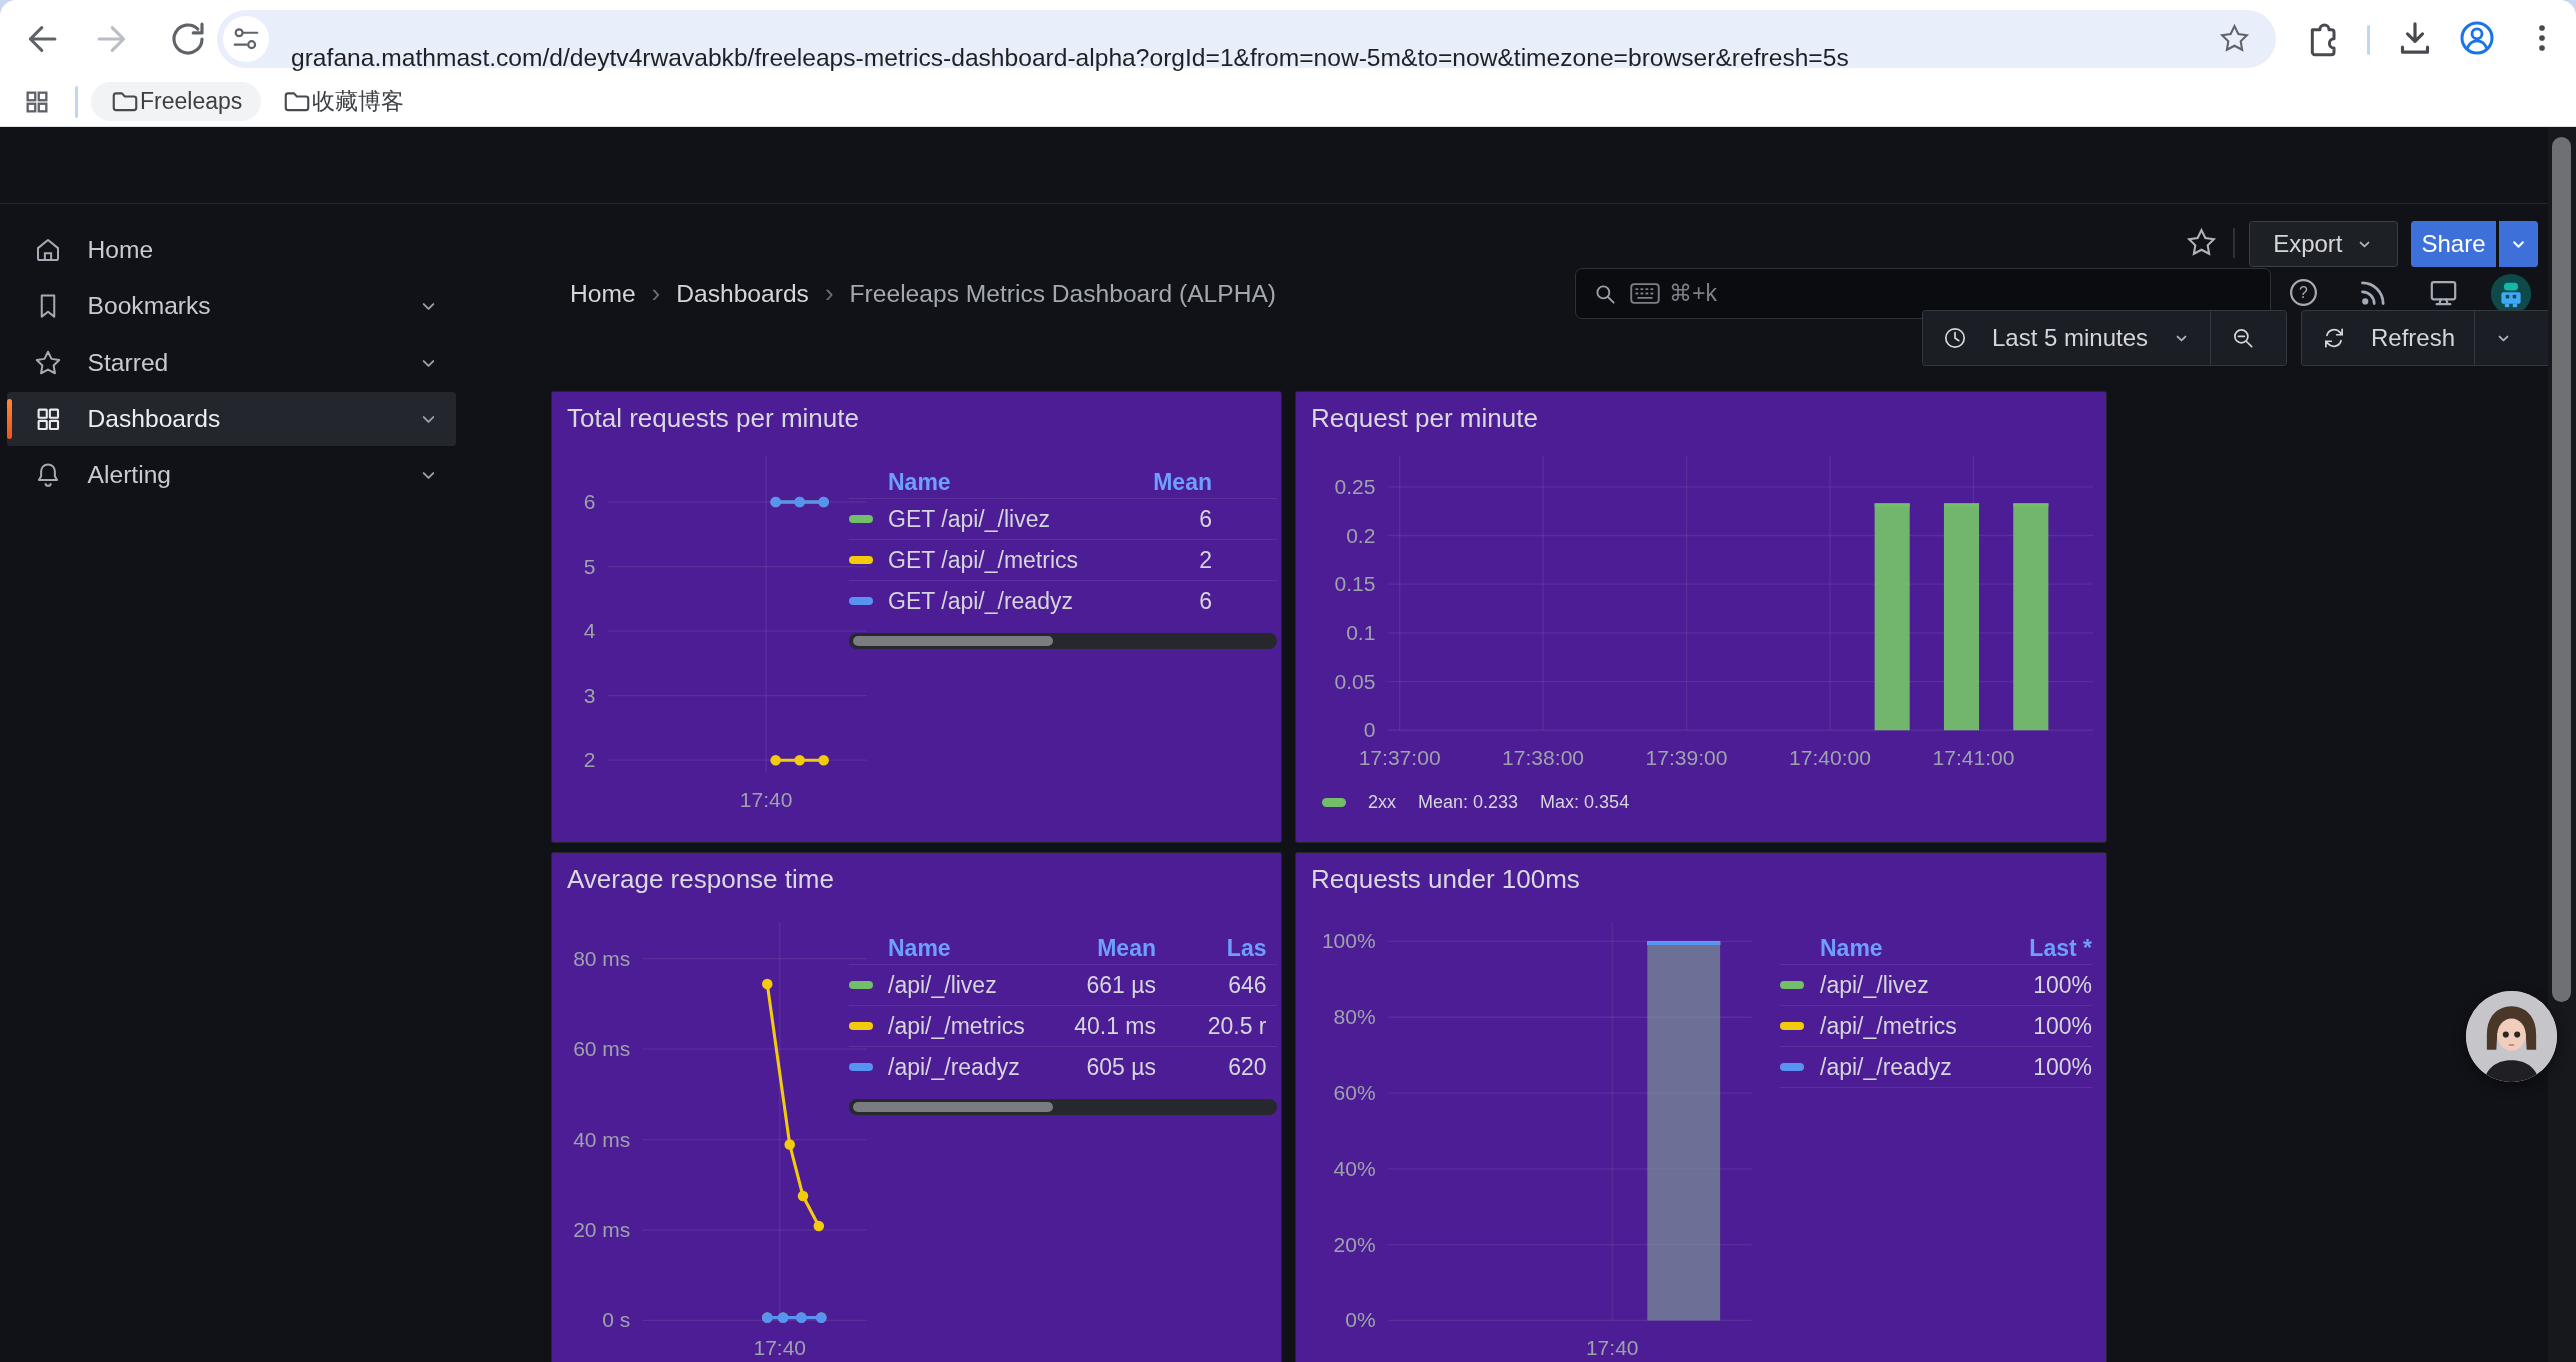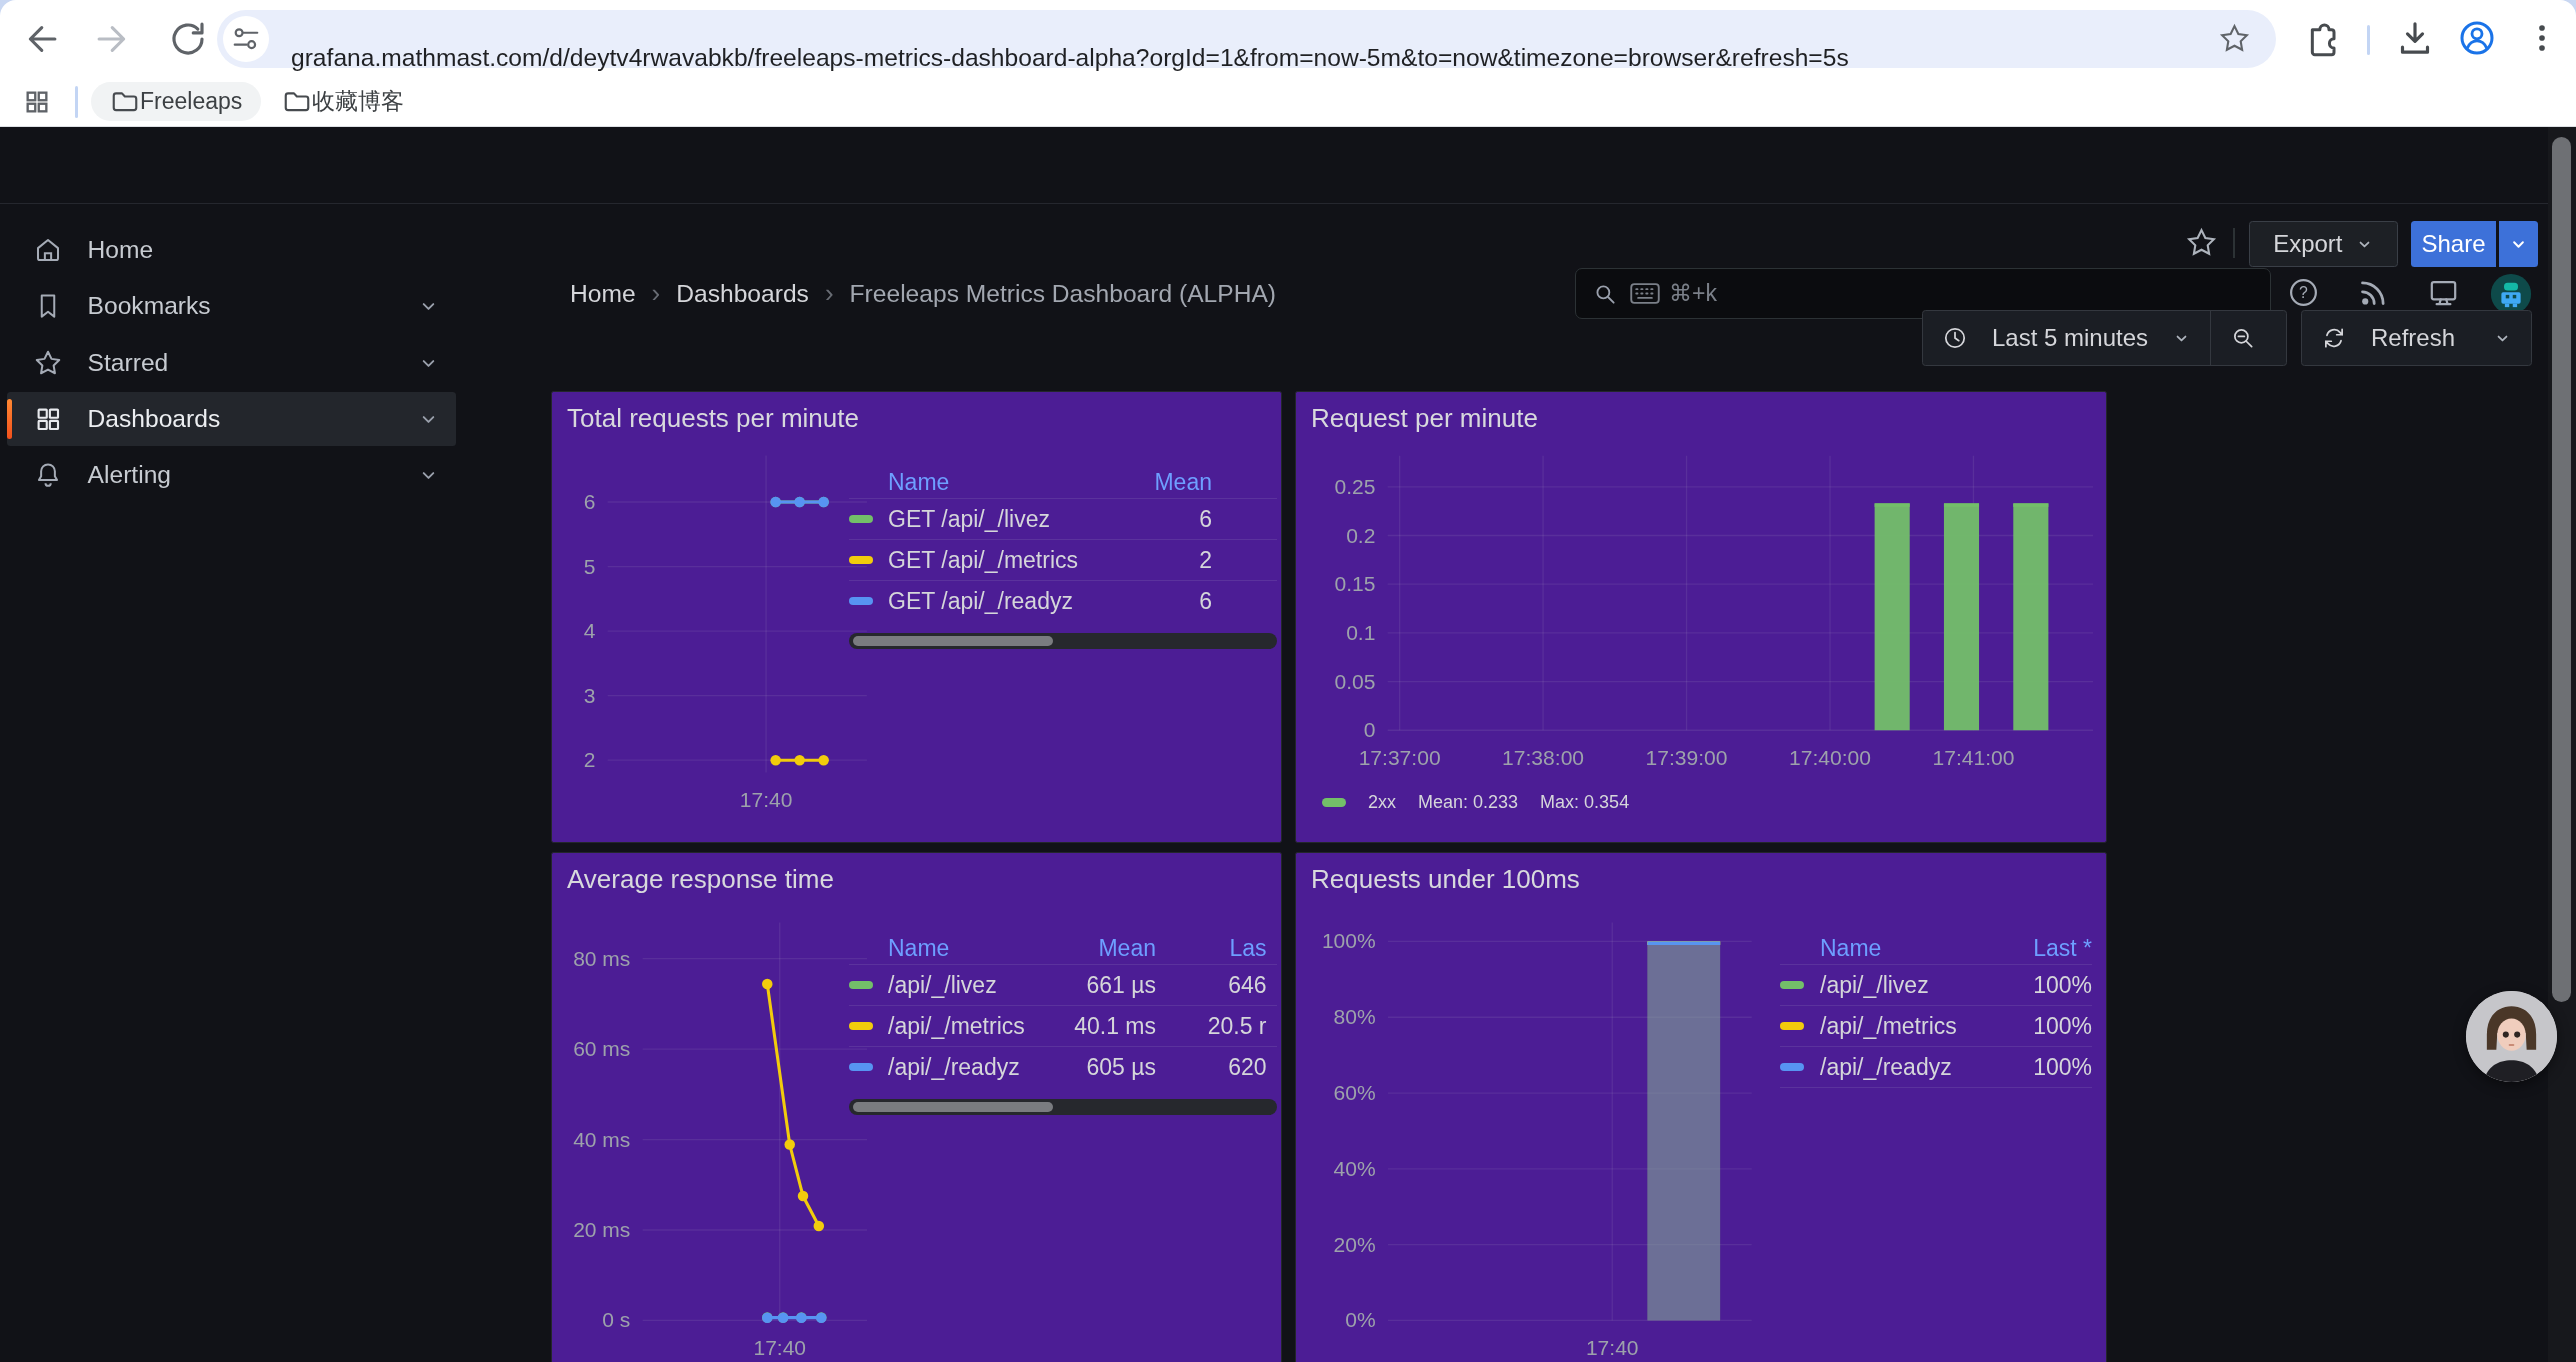--- a/index.html
+++ b/index.html
@@ -61,21 +61,21 @@
 
   
   .panel{position:absolute;background:#4c1d95;border:0.9px solid #23262b;border-radius:2.6px;}
   .panel-title{position:absolute;left:15px;top:11.4px;font-size:26px;font-weight:500;color:#d8d9dd;}
   .nodata{position:absolute;left:0;right:0;top:238px;text-align:center;font-size:29px;color:#8e939c;}
   .chart{position:absolute;}
 
   
   .ltable{position:absolute;font-size:23px;color:#d5d6da;}
   .lrow{display:grid;align-items:center;height:41px;border-top:0.9px solid rgba(204,204,220,0.12);}
-  .lhead{display:grid;align-items:center;height:32px;color:#6e9fff;font-weight:400;}
+  .lhead{display:grid;align-items:center;height:32px;color:#6e9fff;font-weight:700;}
   .g3{grid-template-columns:39px 1fr 114px 65px;}
   .g4{grid-template-columns:39px 154px 114px 121px;}
   .g2{grid-template-columns:40px 1fr 96px;}
   .cell-r{text-align:right;}
   .cell-clip{text-align:right;padding-right:10.5px;overflow:hidden;white-space:nowrap;}
   .pill{width:24px;height:8.8px;border-radius:4.4px;}
   .pill.c-green{background:#73BF69;}
   .pill.c-yellow{background:#F2CC0C;}
   .pill.c-blue{background:#5794F2;}
   .lscroll{position:absolute;width:428px;height:16px;border-radius:8px;background:#26282d;}
@@ -344,21 +344,21 @@
         </svg>
     </div>
     <div class="tg-div"></div>
     <div class="tg-seg">
       <svg width="26" height="26" viewBox="0 0 48 48">
         <circle cx="21" cy="21" r="12" stroke="#d5d6da" stroke-width="3.2" fill="none"></circle>
           <path d="M30 30l10 10M15.5 21h11" stroke="#d5d6da" stroke-width="3.2" stroke-linecap="round"></path>
       </svg>
     </div>
   </div>
-  <div class="timegroup" style="left:2301px;width:231px;text-align:center;">
+  <div class="timegroup" style="left:2301px;width:274px;text-align:center;">
     <div class="tg-seg">
       <svg width="26" height="26" viewBox="0 0 48 48">
         <path d="M11 19a14 14 0 0 1 24-5.5l4 4.5M39 8v10h-10" stroke="#d5d6da" stroke-width="3.2" fill="none" stroke-linecap="round" stroke-linejoin="round"></path>
         <path d="M37 29a14 14 0 0 1-24 5.5L9 30M9 40V30h10" stroke="#d5d6da" stroke-width="3.2" fill="none" stroke-linecap="round" stroke-linejoin="round"></path>
       </svg>
       <span>Refresh</span>
     </div>
     <div class="tg-div"></div>
     <div class="tg-seg">
       <svg width="19" height="19" viewBox="0 0 48 48">

